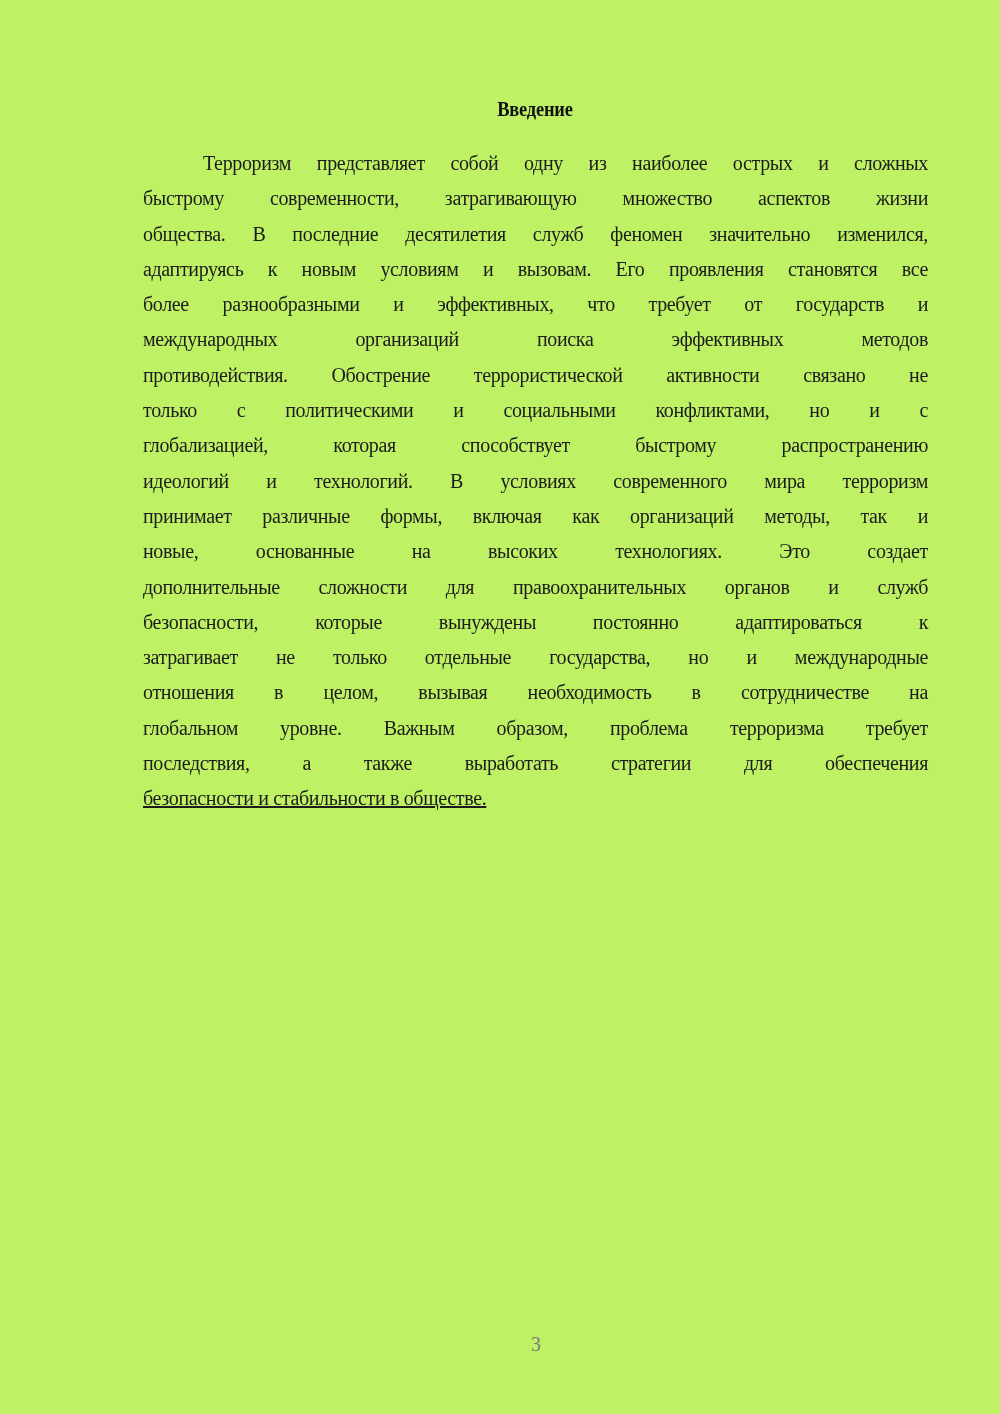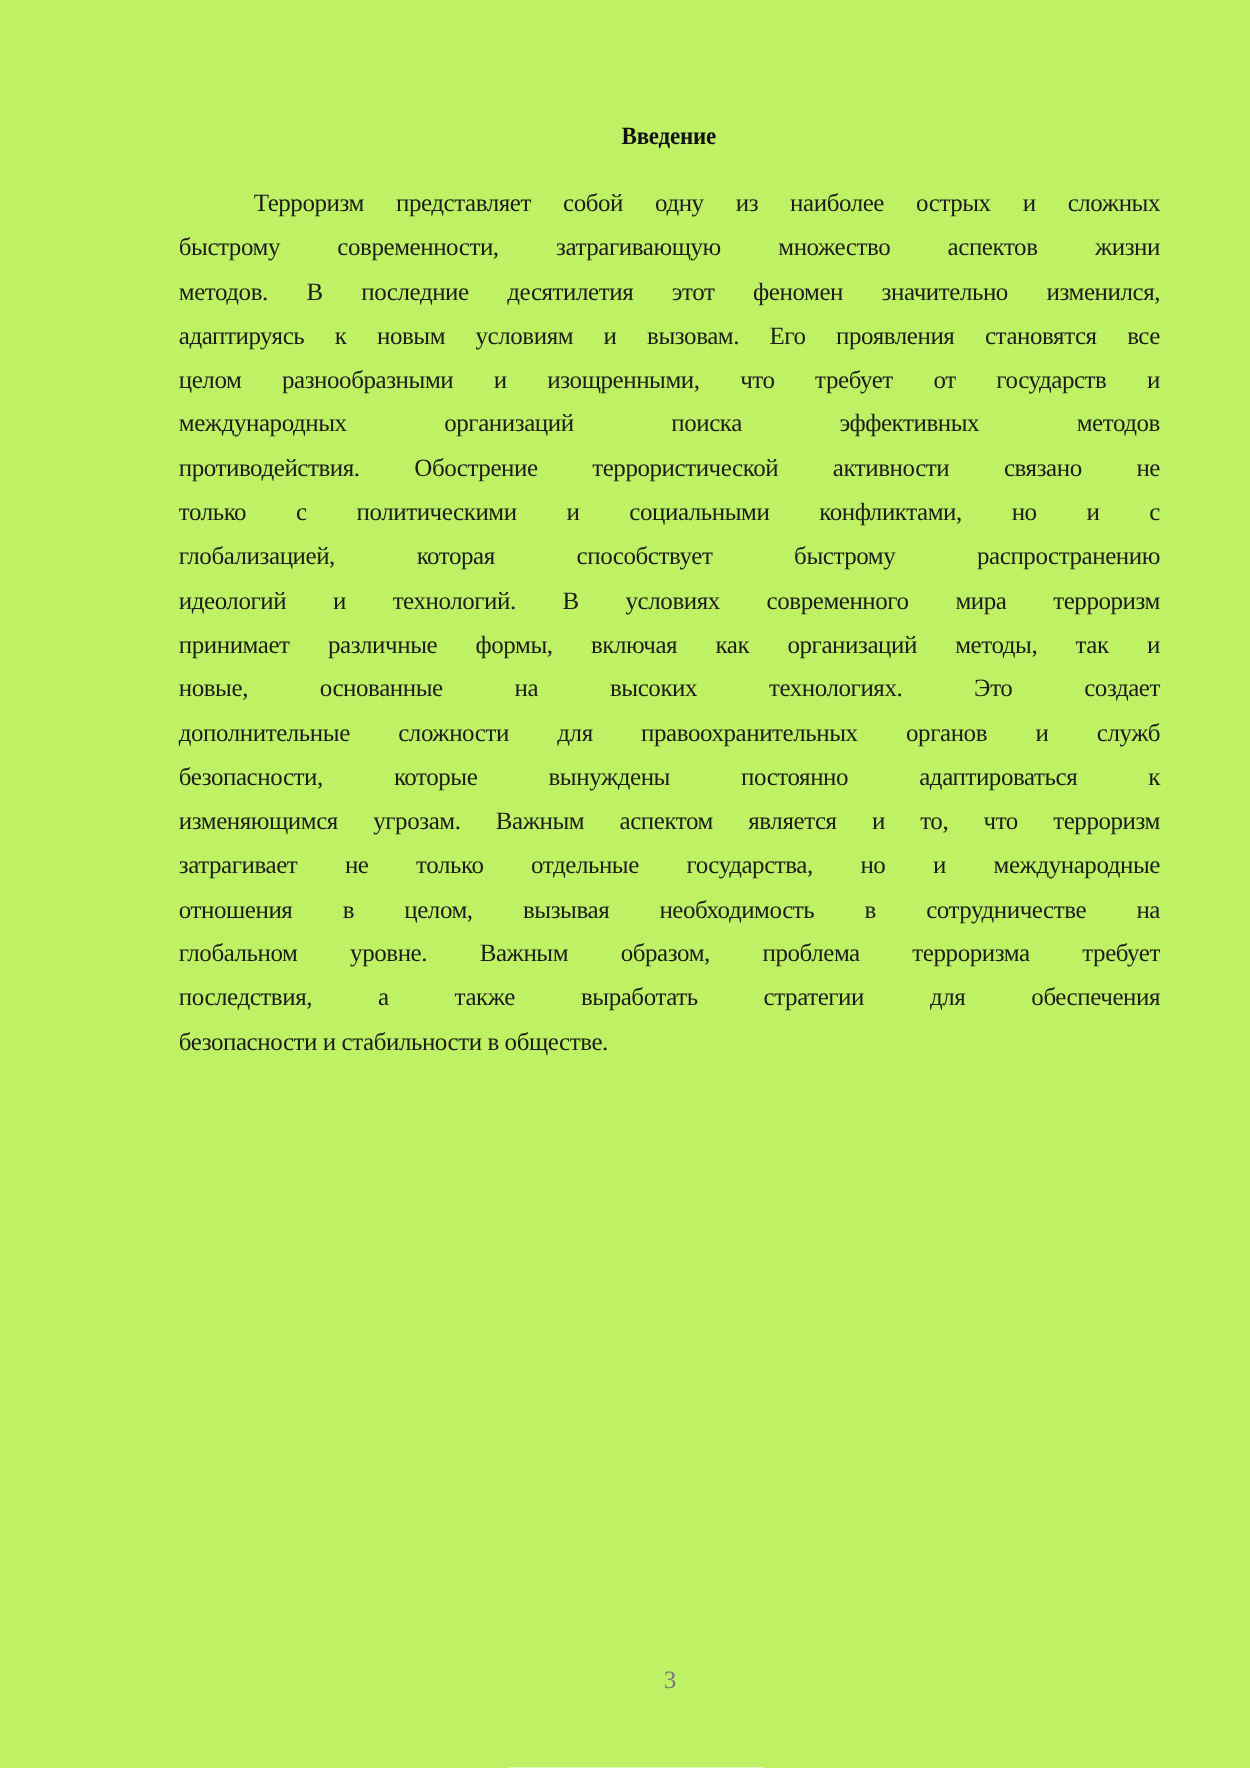--- a/index.html
+++ b/index.html
@@ -52,53 +52,53 @@
       white-space: nowrap;
       overflow: visible;
       letter-spacing: -0.35px;
       color: #1c1c1c;
     }
     .line.first {
       text-indent: 60px;
     }
     .line.last {
       text-align-last: left;
+      text-decoration: underline;
     }
     .page-number {
       position: absolute;
       top: 1333px;
       left: 0;
       width: 1072px;
       text-align: center;
       font-size: 20px;
       color: #777;
     }
   </style>
 </head>
 <body>
 
 <div class="page">
   <div class="heading">Введение</div>
 
   <div class="body-text">
     <span class="line first">Терроризм представляет собой одну из наиболее острых и сложных</span>
     <span class="line">быстрому современности, затрагивающую множество аспектов жизни</span>
-    <span class="line">методов. В последние десятилетия этот феномен значительно изменился,</span>
+    <span class="line">общества. В последние десятилетия служб феномен значительно изменился,</span>
     <span class="line">адаптируясь к новым условиям и вызовам. Его проявления становятся все</span>
-    <span class="line">целом разнообразными и изощренными, что требует от государств и</span>
+    <span class="line">более разнообразными и эффективных, что требует от государств и</span>
     <span class="line">международных организаций поиска эффективных методов</span>
     <span class="line">противодействия. Обострение террористической активности связано не</span>
     <span class="line">только с политическими и социальными конфликтами, но и с</span>
     <span class="line">глобализацией, которая способствует быстрому распространению</span>
     <span class="line">идеологий и технологий. В условиях современного мира терроризм</span>
     <span class="line">принимает различные формы, включая как организаций методы, так и</span>
     <span class="line">новые, основанные на высоких технологиях. Это создает</span>
     <span class="line">дополнительные сложности для правоохранительных органов и служб</span>
     <span class="line">безопасности, которые вынуждены постоянно адаптироваться к</span>
-    <span class="line">изменяющимся угрозам. Важным аспектом является и то, что терроризм</span>
     <span class="line">затрагивает не только отдельные государства, но и международные</span>
     <span class="line">отношения в целом, вызывая необходимость в сотрудничестве на</span>
     <span class="line">глобальном уровне. Важным образом, проблема терроризма требует</span>
     <span class="line">последствия, а также выработать стратегии для обеспечения</span>
     <span class="line last">безопасности и стабильности в обществе.</span>
   </div>
 
   <div class="page-number">3</div>
 </div>
 

